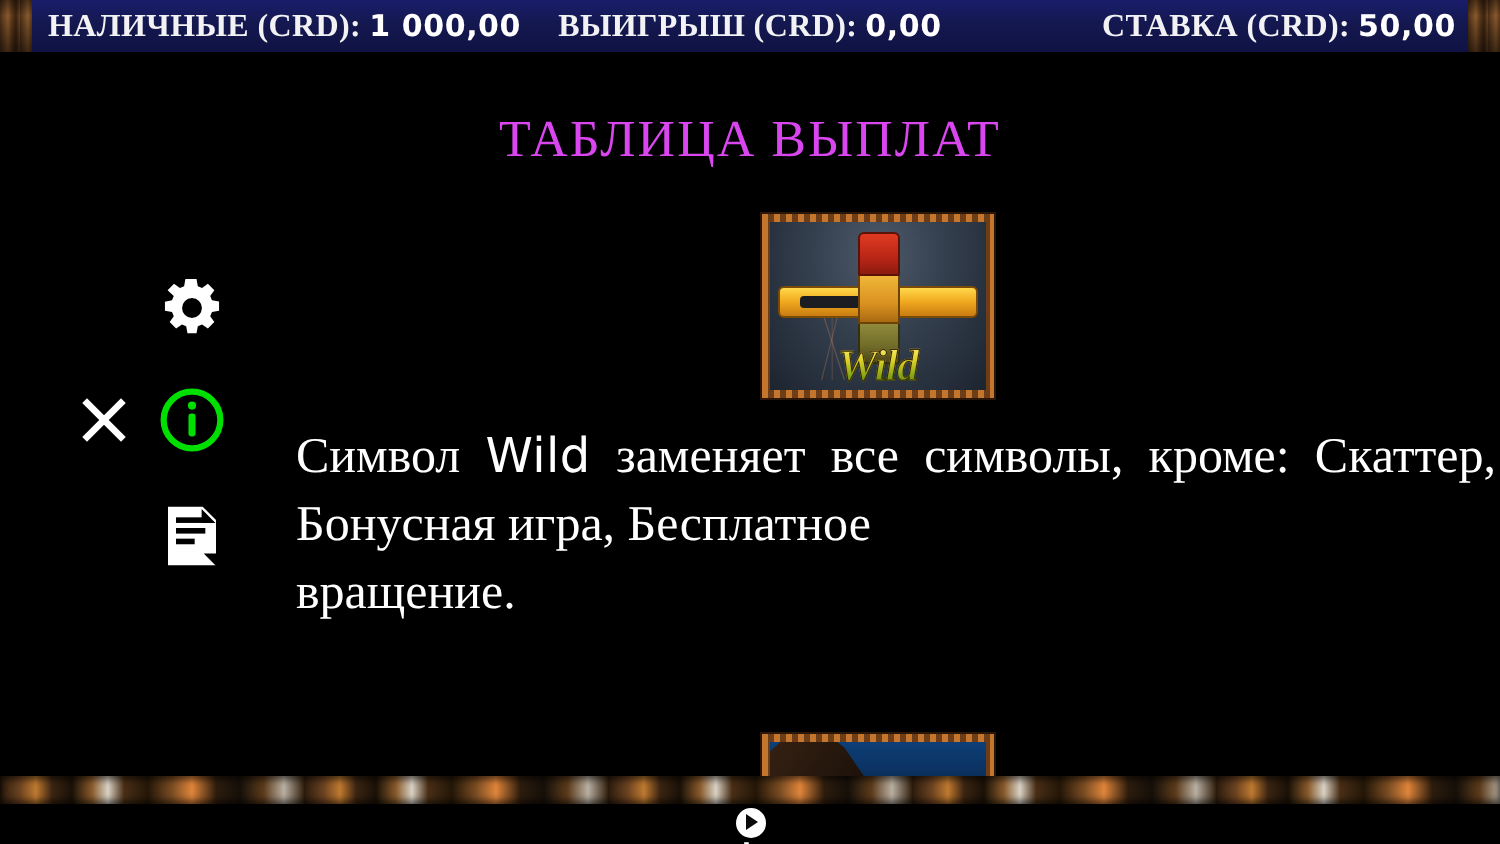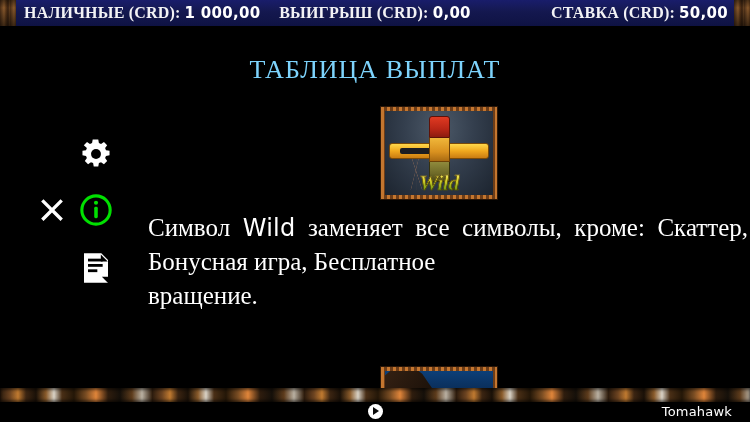--- a/index.html
+++ b/index.html
@@ -84,21 +84,21 @@
 
   
   #paytable-title {
     position: absolute;
     left: 0; top: 55px;
     width: 750px;
     text-align: center;
     font-family: "Liberation Serif", serif;
     font-size: 26px;
     letter-spacing: 1px;
-    color: #7dd3fc;
+    color: #d946ef;
     z-index: 4;
   }
 
   
   #icon-rail {
     position: absolute;
     left: 26px; top: 128px;
     width: 100px; height: 180px;
     z-index: 8;
   }
@@ -412,16 +412,15 @@
 
   <div id="bottom-strip"></div>
 
   <div id="footer">
     <div id="footer-logo">
       <span id="logo-mark">
           <span class="tri"></span>
         </span>
       <span id="logo-text">abs</span>
     </div>
-    <div id="game-name">Tomahawk</div>
   </div>
 
 </div>
 
 </body></html>

